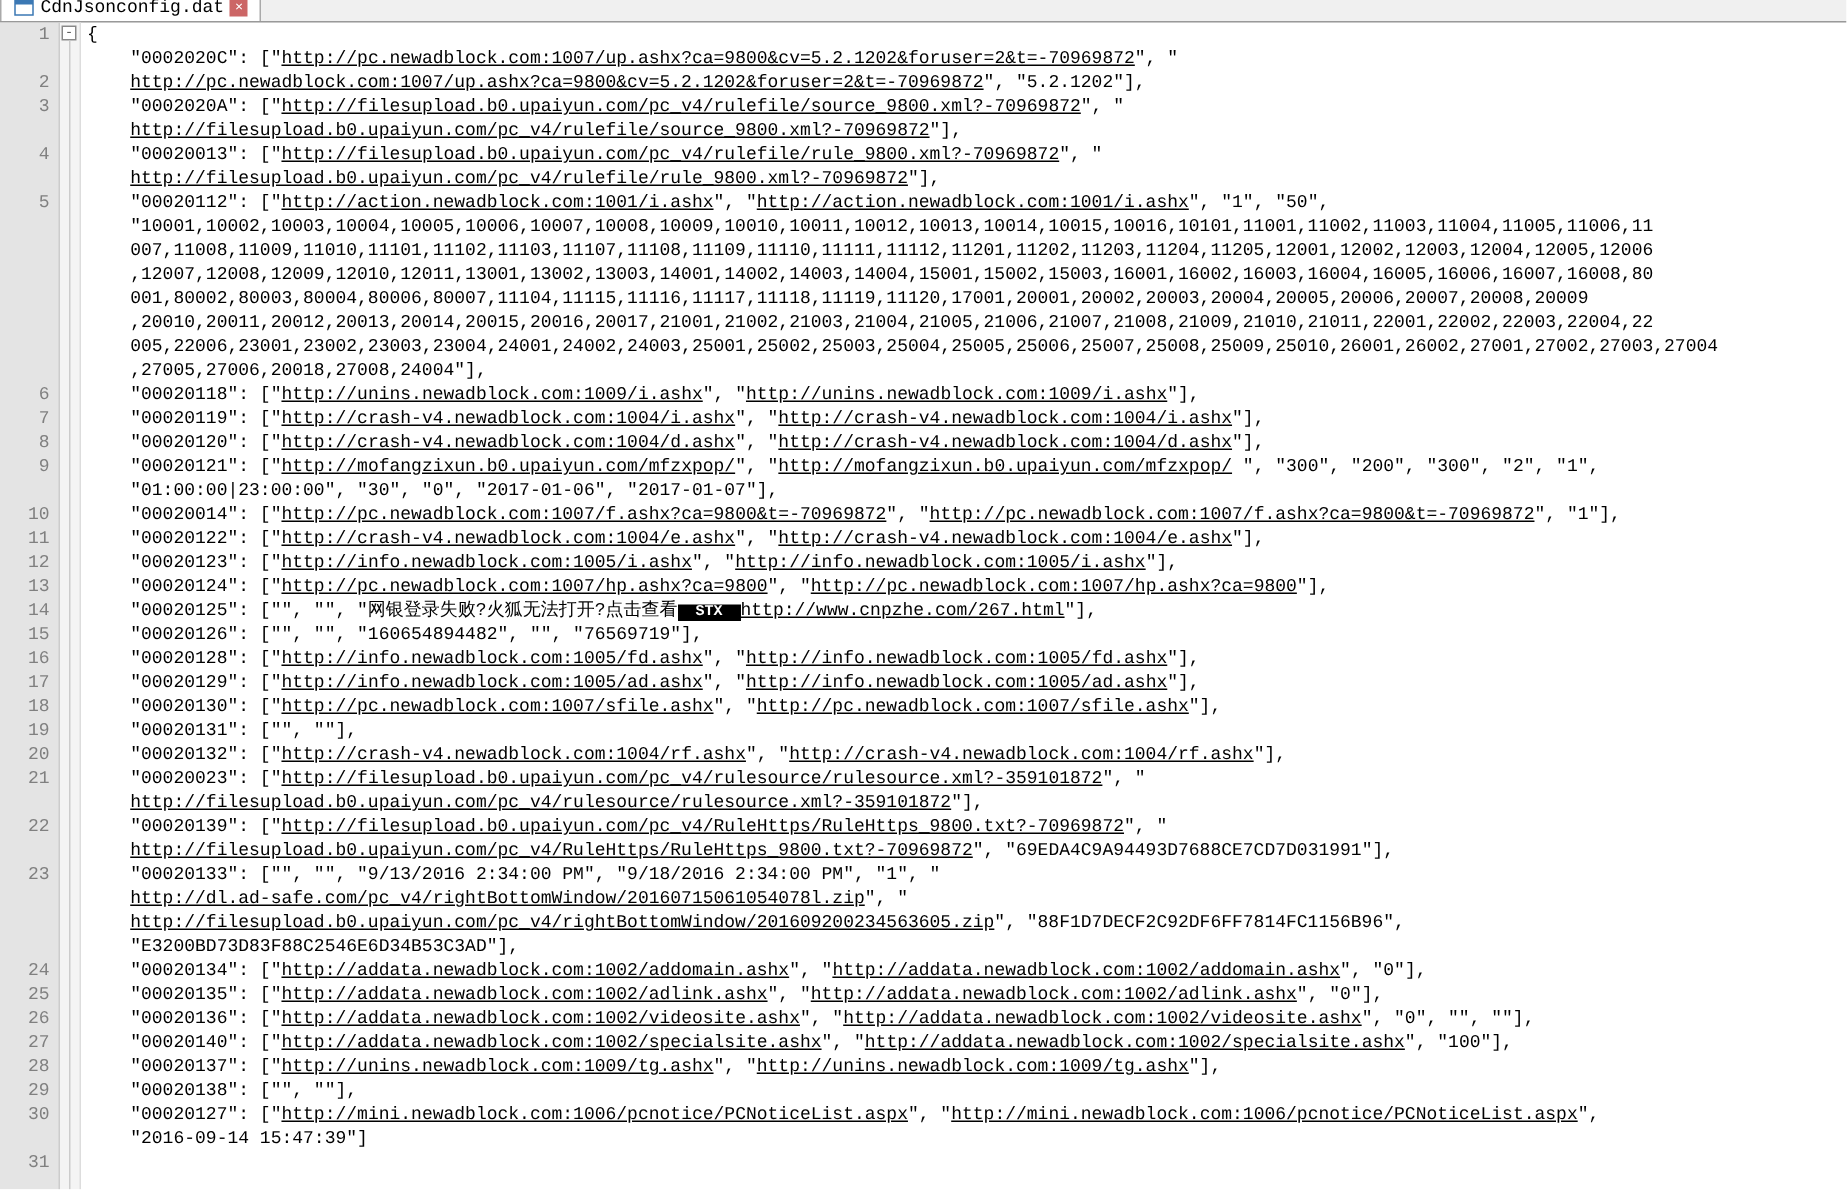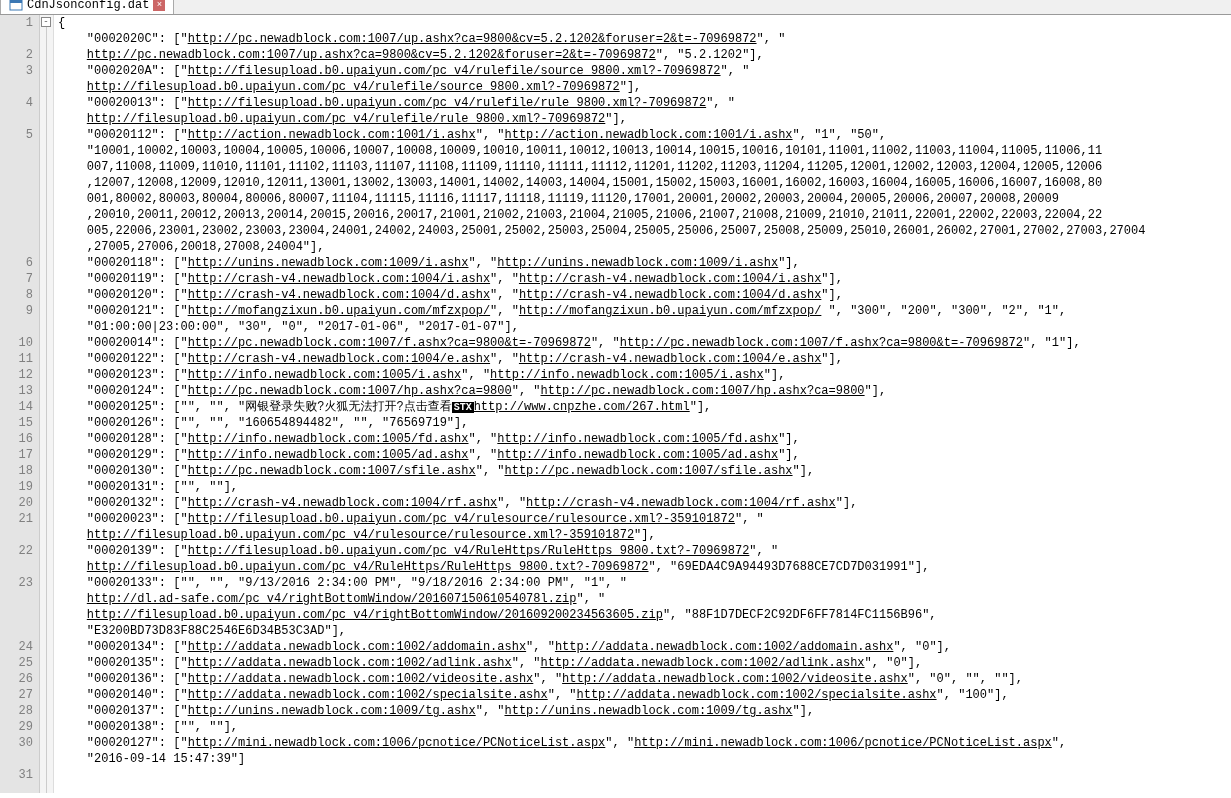--- a/index.html
+++ b/index.html
@@ -96,21 +96,21 @@
   color: #000;
   flex: 1;
 }
 .code .row { display: block; height: 16px; }
 .code .indent { display: inline-block; }
 .url { text-decoration: underline; color: #000; }
 .stx {
   background: #000;
   color: #fff;
   font-size: 10px;
-  padding: 0 2px;
+  padding: 0 12px;
   font-weight: bold;
 }
 </style>
 </head>
 <body>
 
 <div class="tab-bar">
   <div class="tab">
     <span class="tab-icon">
       <svg viewBox="0 0 14 12">

